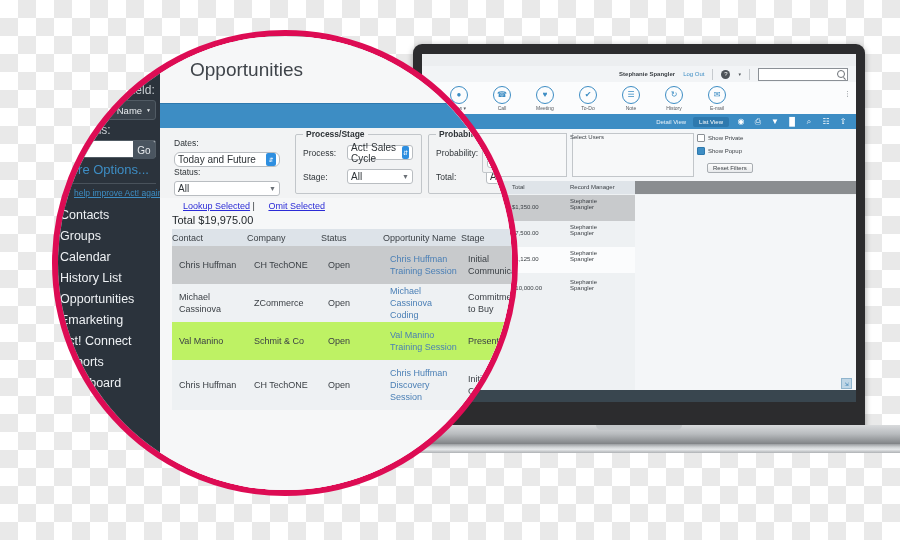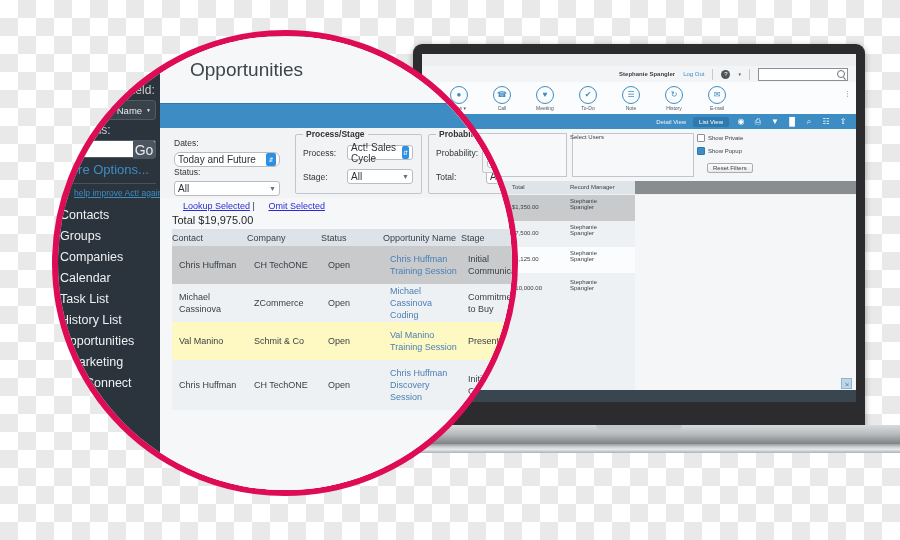--- a/index.html
+++ b/index.html
@@ -104,21 +104,21 @@
   .z-sfield{position:absolute;left:8px;top:46px;width:96px;}
   .z-slabel{font-size:12px;color:#c9ced3;margin-bottom:3px;display:block;white-space:nowrap;}
   .z-sselect{width:96px;height:20px;background:#39424b;border:1px solid #515b64;border-radius:3px;
     color:#e8ebee;font-size:9.5px;display:flex;align-items:center;padding:0 4px;box-sizing:border-box;
     justify-content:space-between;}
   .z-sselect span.cv{font-size:5px;}
   .z-scontains{position:absolute;left:8px;top:86px;width:96px;}
   .z-sinput{width:96px;height:18px;background:#fff;border:1px solid #515b64;border-radius:2px;
     box-sizing:border-box;position:relative;}
   .z-go{position:absolute;right:0;top:0;width:22px;height:18px;background:#4a5560;color:#e8ebee;
-    font-size:14px;display:flex;align-items:center;justify-content:center;border-radius:0 2px 2px 0;}
+    font-size:10px;display:flex;align-items:center;justify-content:center;border-radius:0 2px 2px 0;}
   .z-more{position:absolute;left:8px;top:125px;font-size:13px;color:#3d8dc4;}
   .z-hr{position:absolute;left:8px;top:146px;width:96px;height:1px;background:#49525b;}
   .z-help{position:absolute;left:22px;top:151px;font-size:8.5px;color:#3d8dc4;text-decoration:underline;white-space:nowrap;}
   .z-nav{position:absolute;left:8px;top:168px;width:110px;}
   .z-navitem{font-size:12.5px;color:#eef1f4;line-height:21px;white-space:nowrap;}
   
   .z-main{position:absolute;left:108px;top:7px;width:358px;height:459px;background:#f6f7f8;}
   .z-title{font-size:19px;color:#3f444a;padding:22px 0 0 30px;font-weight:normal;}
   .z-bluebar{position:absolute;left:0;top:66px;width:358px;height:25px;background:#3d8dc4;border-top:1px solid #2e79ae;}
   .z-filters{position:absolute;left:0;top:91px;width:358px;height:70px;background:#f2f3f4;}
@@ -290,23 +290,21 @@
         </div>
       </div>
 
       <span class="z-more">More Options...</span>
       <div class="z-hr"></div>
       <span class="z-help">help improve Act! again</span>
 
       <div class="z-nav">
         <div class="z-navitem">Contacts</div>
         <div class="z-navitem">Groups</div>
-        <div class="z-navitem">Companies</div>
         <div class="z-navitem">Calendar</div>
-        <div class="z-navitem">Task List</div>
         <div class="z-navitem">History List</div>
         <div class="z-navitem">Opportunities</div>
         <div class="z-navitem">Emarketing</div>
         <div class="z-navitem">Act! Connect</div>
         <div class="z-navitem">Reports</div>
         <div class="z-navitem">Dashboard</div>
       </div>
     </div>
 
     <div class="z-main">
@@ -396,21 +394,21 @@
         </div>
 
         <div class="z-tr" style="height:38px;background:#eef1f3;">
           <div class="c1">Michael Cassinova</div>
           <div class="c2">ZCommerce</div>
           <div class="c3">Open</div>
           <div class="c4 lnk">Michael Cassinova Coding</div>
           <div class="c5">Commitment to Buy</div>
         </div>
 
-        <div class="z-tr" style="height:38px;background:#fef9c3;">
+        <div class="z-tr" style="height:38px;background:#bef264;">
           <div class="c1">Val Manino</div>
           <div class="c2">Schmit &amp; Co</div>
           <div class="c3">Open</div>
           <div class="c4 lnk">Val Manino Training Session</div>
           <div class="c5">Presentation</div>
         </div>
 
         <div class="z-tr" style="height:50px;background:#eef1f3;">
           <div class="c1">Chris Huffman</div>
           <div class="c2">CH TechONE</div>

